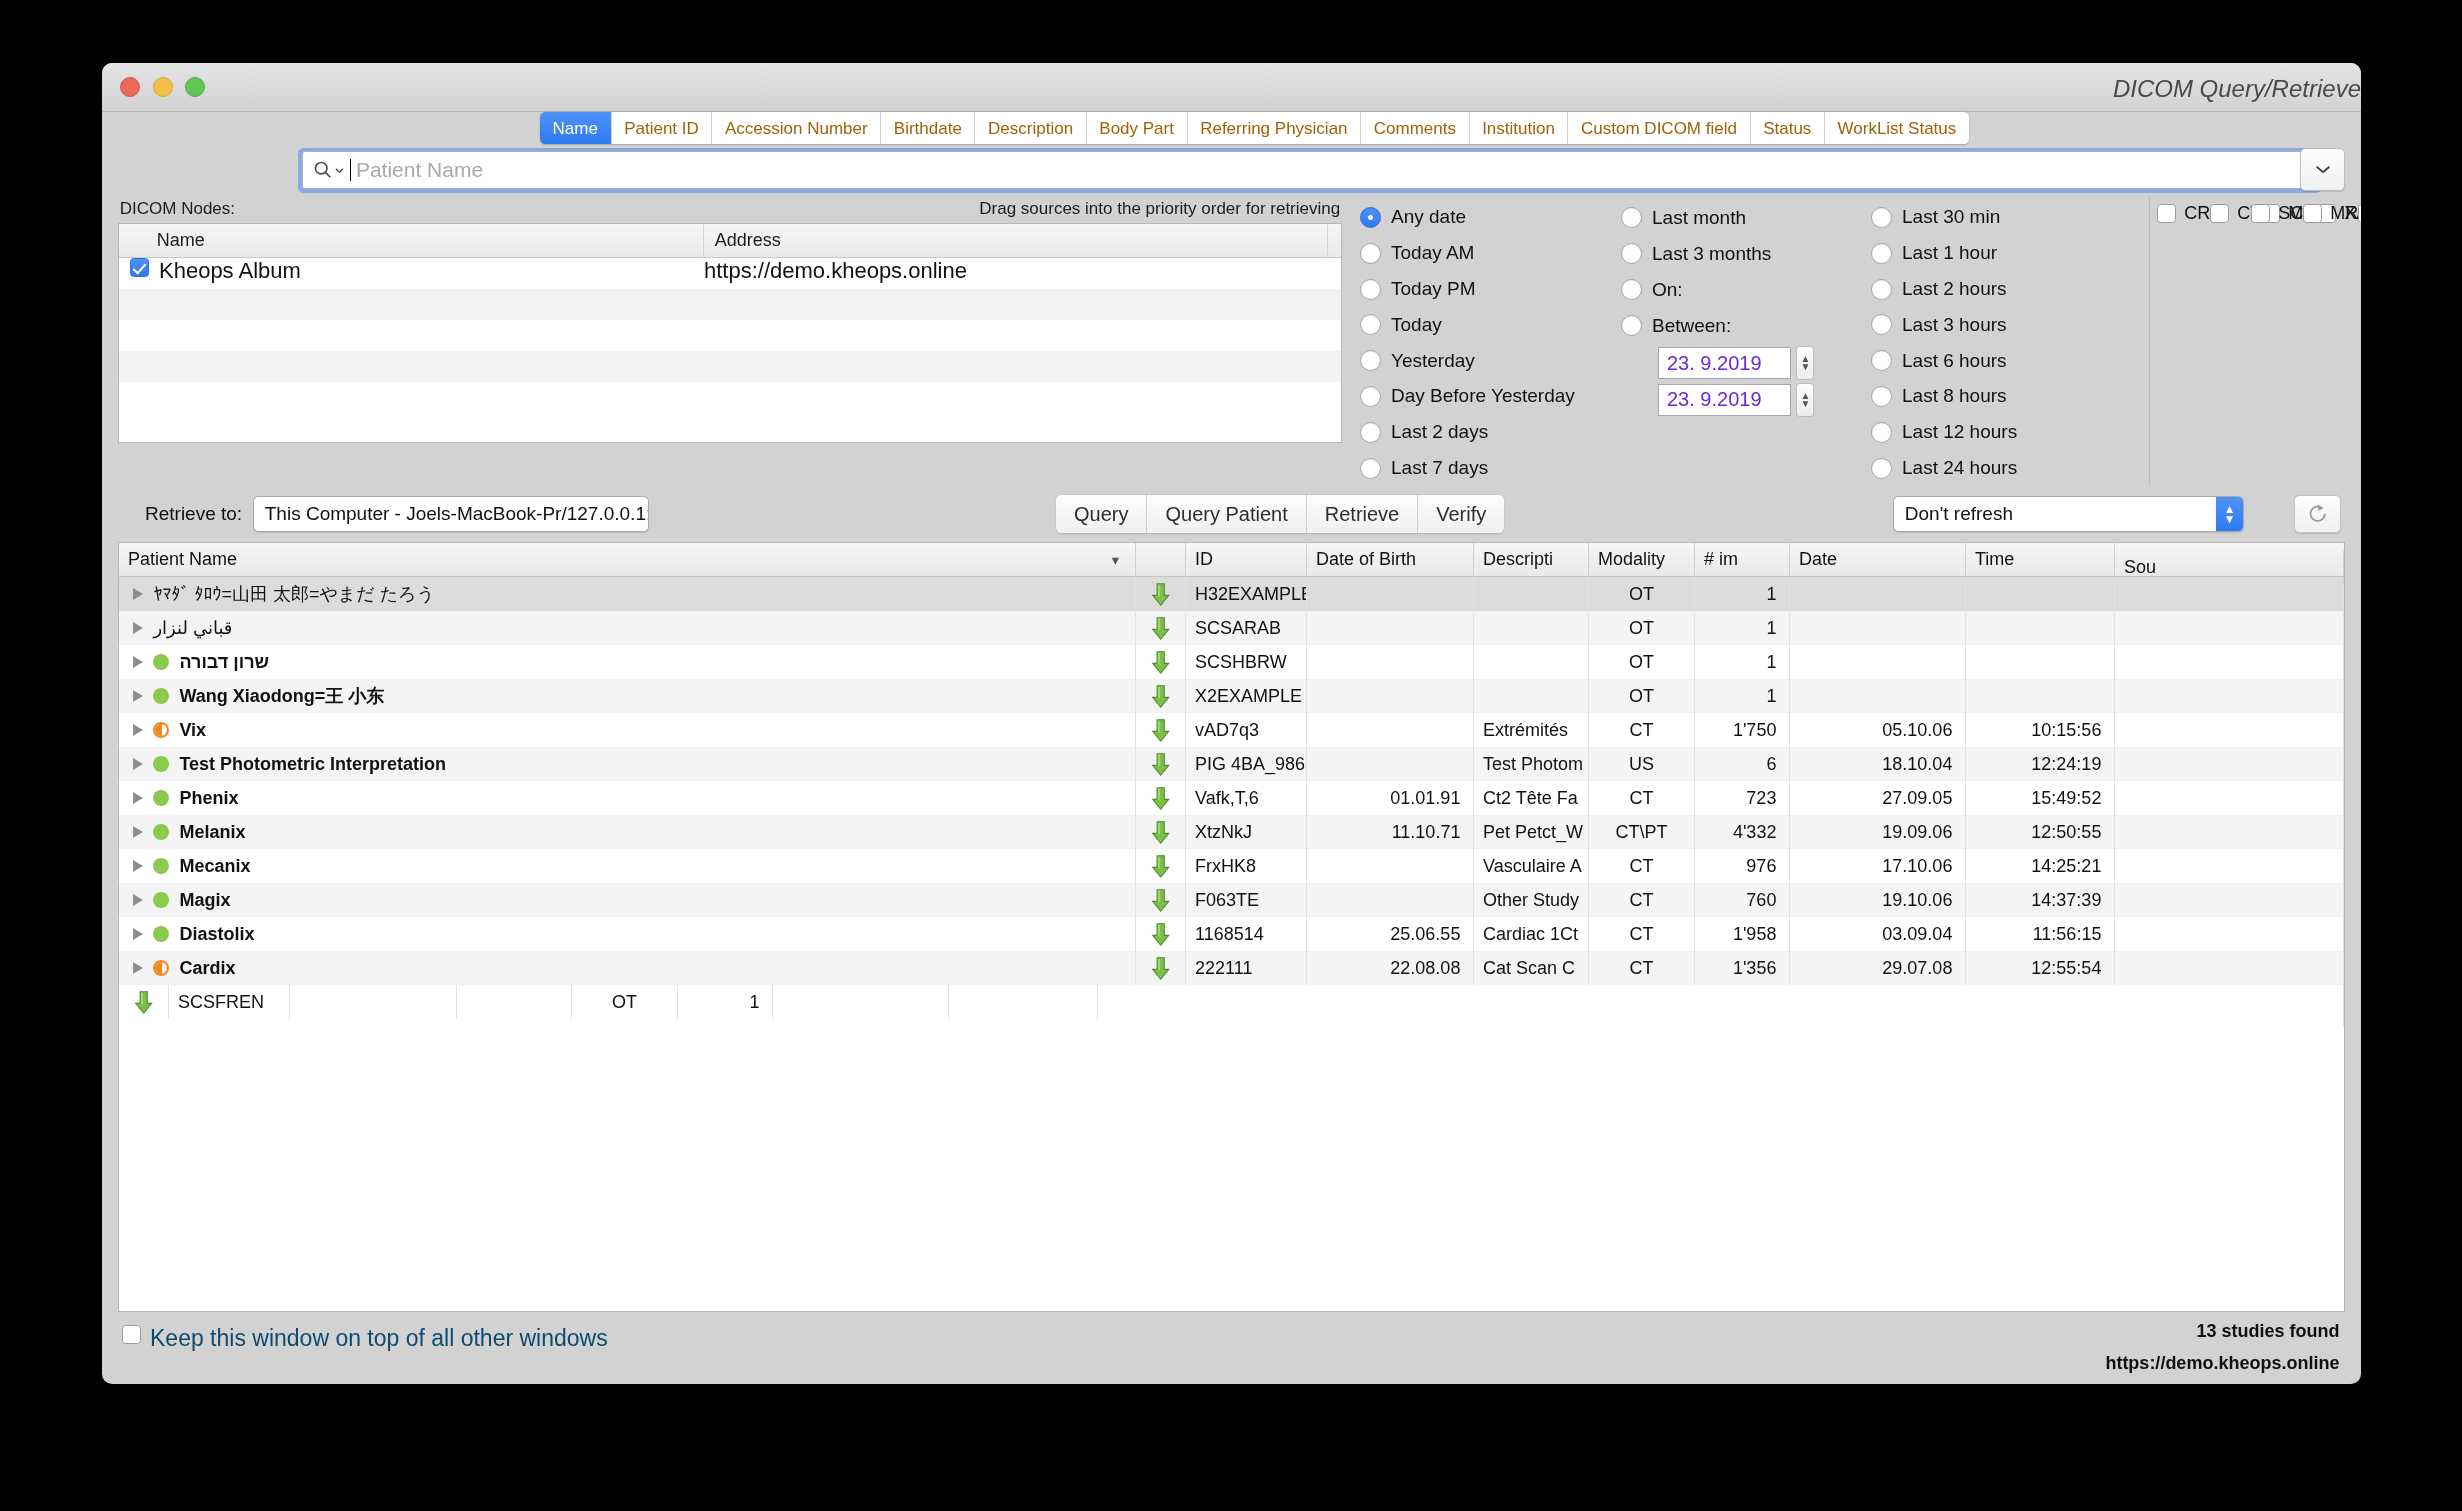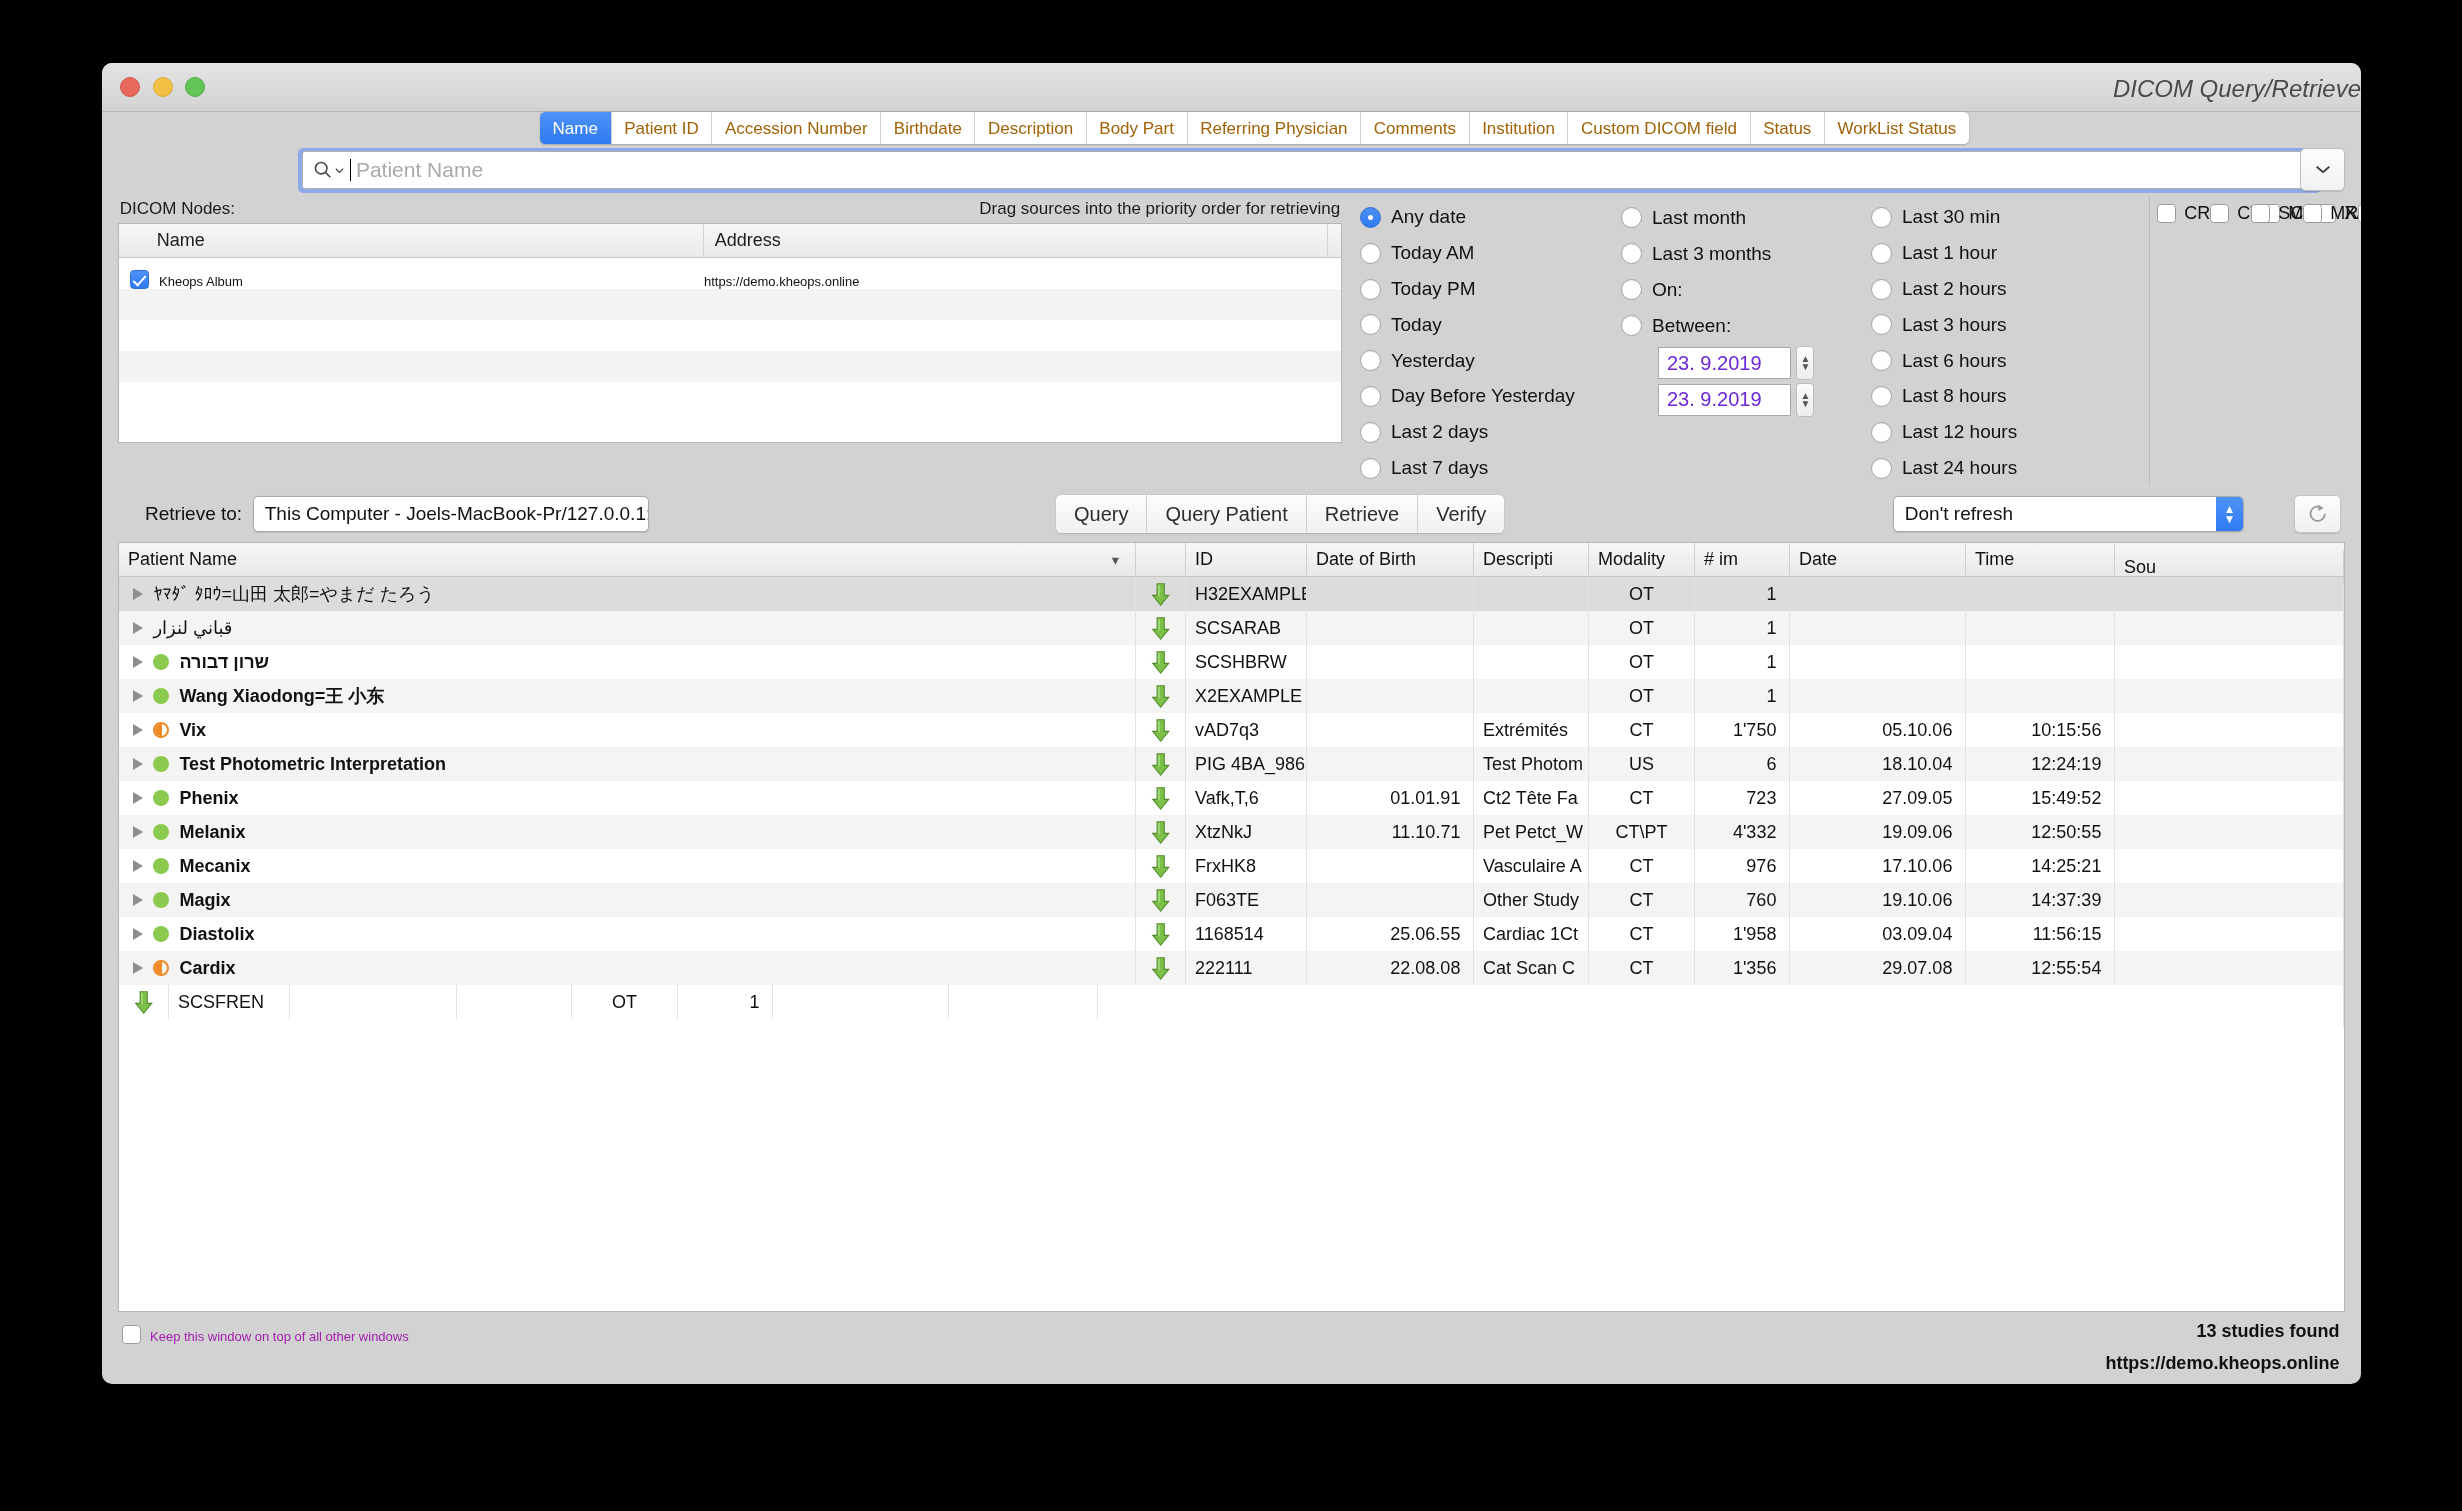--- a/index.html
+++ b/index.html
@@ -154,22 +154,22 @@
     display: flex; align-items: center;
     padding-left: 10.8px;
     border-right: 0.9px solid #d3d3d3;
     height: 100%;
   }
   .nt-c1 { width: 27px; border-right: none !important; padding-left: 0 !important; }
   .nt-c2 { width: 558px; }
   .nt-c3 { flex: 1; }
   .nt-c4 { width: 12.6px; padding-left: 0 !important; border-right: none !important; }
   .nt-row {
-    display: flex; height: 31px; align-items: flex-end;
-    font-size: 13px; color: #111;
+    display: flex; height: 31px; align-items: flex-start;
+    font-size: 22px; color: #111;
   }
   .nt-row.alt { background: #f3f3f3; }
   .nt-row .cb { width: 40px; display: flex; align-items: center; justify-content: center; }
   .nt-row .nm { width: 545px; }
   .nt-row .ad { flex: 1; }
   .chk {
     width: 19px; height: 19px; border-radius: 3.6px;
     background: #fff; border: 0.9px solid #9b9b9b;
     display: inline-block;
   }
@@ -396,21 +396,21 @@
   .dlarrow { display:flex; align-items:center; justify-content:center; width:100%; }
 
   
   .footer {
     height: 72px;
     display: flex; align-items: flex-start;
     padding: 12.6px 21.6px 0 20px;
     flex: none;
     position: relative;
   }
-  .keeptop { display: flex; align-items: flex-end; font-size: 13px; color: #a21caf; }
+  .keeptop { display: flex; align-items: flex-start; font-size: 23px; color: #0c4a6e; }
   .keeptop .chk { margin-right: 9px; }
   .fright {
     position: absolute; right: 21.6px; top: 9px;
     text-align: right;
   }
   .studies { font-size: 18px; font-weight: bold; color: #111; }
   .furl { font-size: 18px; font-weight: bold; color: #111; margin-top: 10.8px; }
 </style>
 </head>
 <body>

